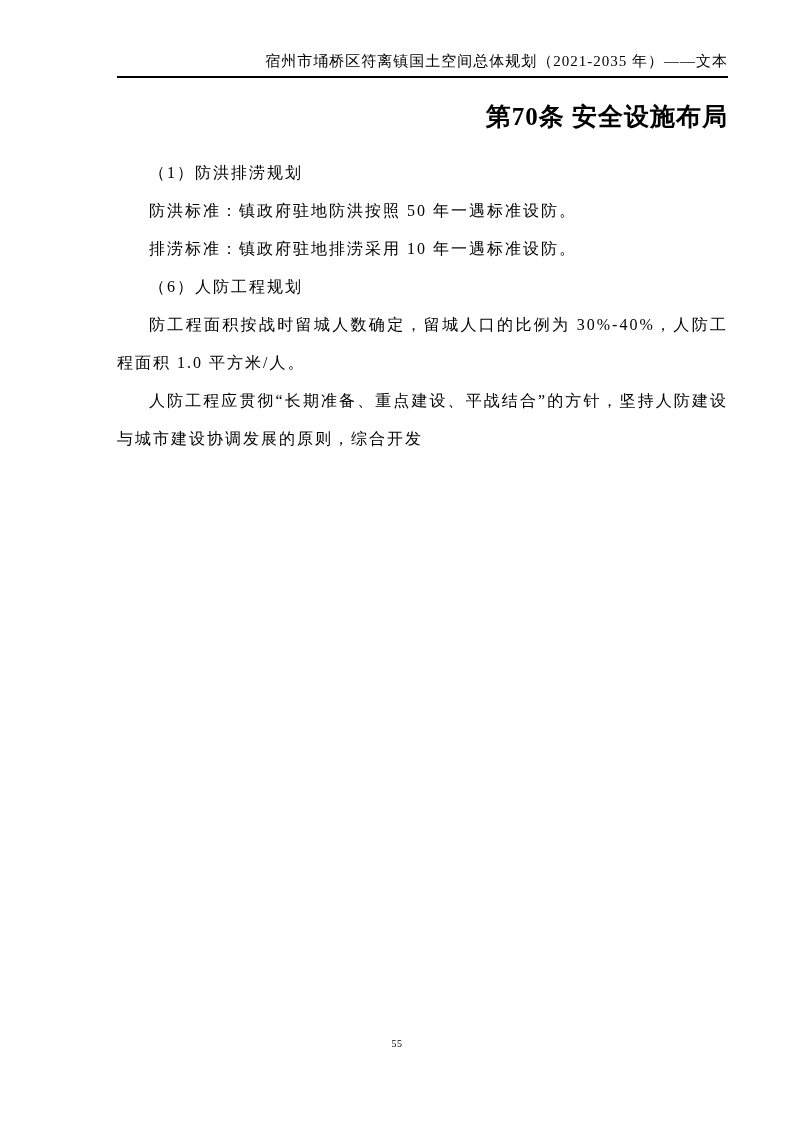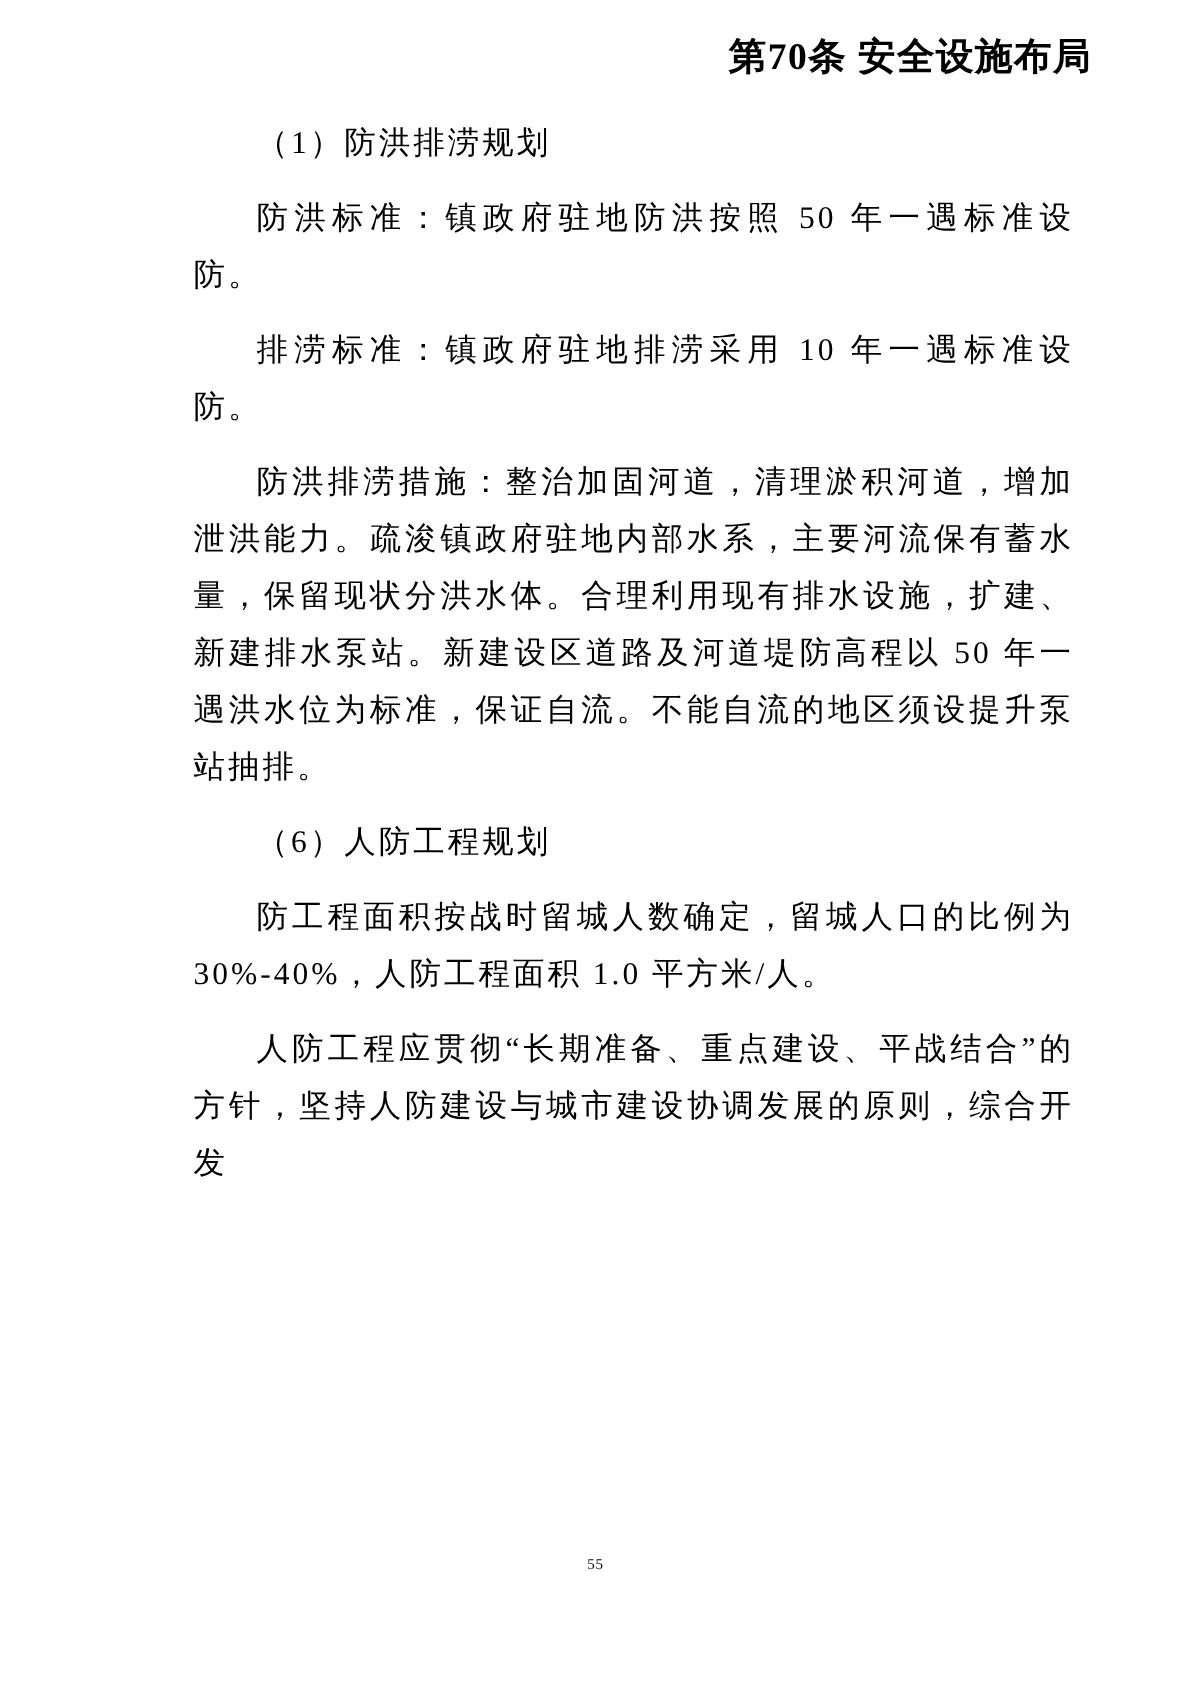--- a/index.html
+++ b/index.html
@@ -35,22 +35,22 @@
     font-size: 25px;
     font-weight: bold;
     letter-spacing: 1px;
     line-height: 30px;
     text-align: right;
   }
   .body-text {
     margin-top: 22px;
   }
   .body-text p {
-    margin: 12px;
-    font-size: 21px;
+    margin: 0;
+    font-size: 16px;
     line-height: 38px;
     letter-spacing: 2px;
     text-indent: 2em;
     text-align: justify;
   }
   .page-footer {
     position: absolute;
     top: 1038px;
     left: 0;
     width: 100%;
@@ -59,28 +59,30 @@
     letter-spacing: 0.5px;
   }
 </style>
 </head>
 <body>
 
 <div class="page">
 
   <div class="content">
 
+    <div class="page-header">
+      <span>宿州市埇桥区符离镇国土空间总体规划（2021-2035 年）——文本</span>
+    </div>
 
     <h1 class="article-title">第70条 安全设施布局</h1>
 
     <div class="body-text">
       <p>（1）防洪排涝规划</p>
       <p>防洪标准：镇政府驻地防洪按照 50 年一遇标准设防。</p>
       <p>排涝标准：镇政府驻地排涝采用 10 年一遇标准设防。</p>
-      <p>防洪排涝措施：整治加固河道，清理淤积河道，增加泄洪能力。疏浚镇政府驻地内部水系，主要河流保有蓄水量，保留现状分洪水体。合理利用现有排水设施，扩建、新建排水泵站。新建设区道路及河道堤防高程以 50 年一遇洪水位为标准，保证自流。不能自流的地区须设提升泵站抽排。</p>
       <p>（6）人防工程规划</p>
       <p>防工程面积按战时留城人数确定，留城人口的比例为 30%-40%，人防工程面积 1.0 平方米/人。</p>
       <p>人防工程应贯彻“长期准备、重点建设、平战结合”的方针，坚持人防建设与城市建设协调发展的原则，综合开发</p>
     </div>
 
   </div>
 
   <div class="page-footer">
     <span>55</span>
   </div>

